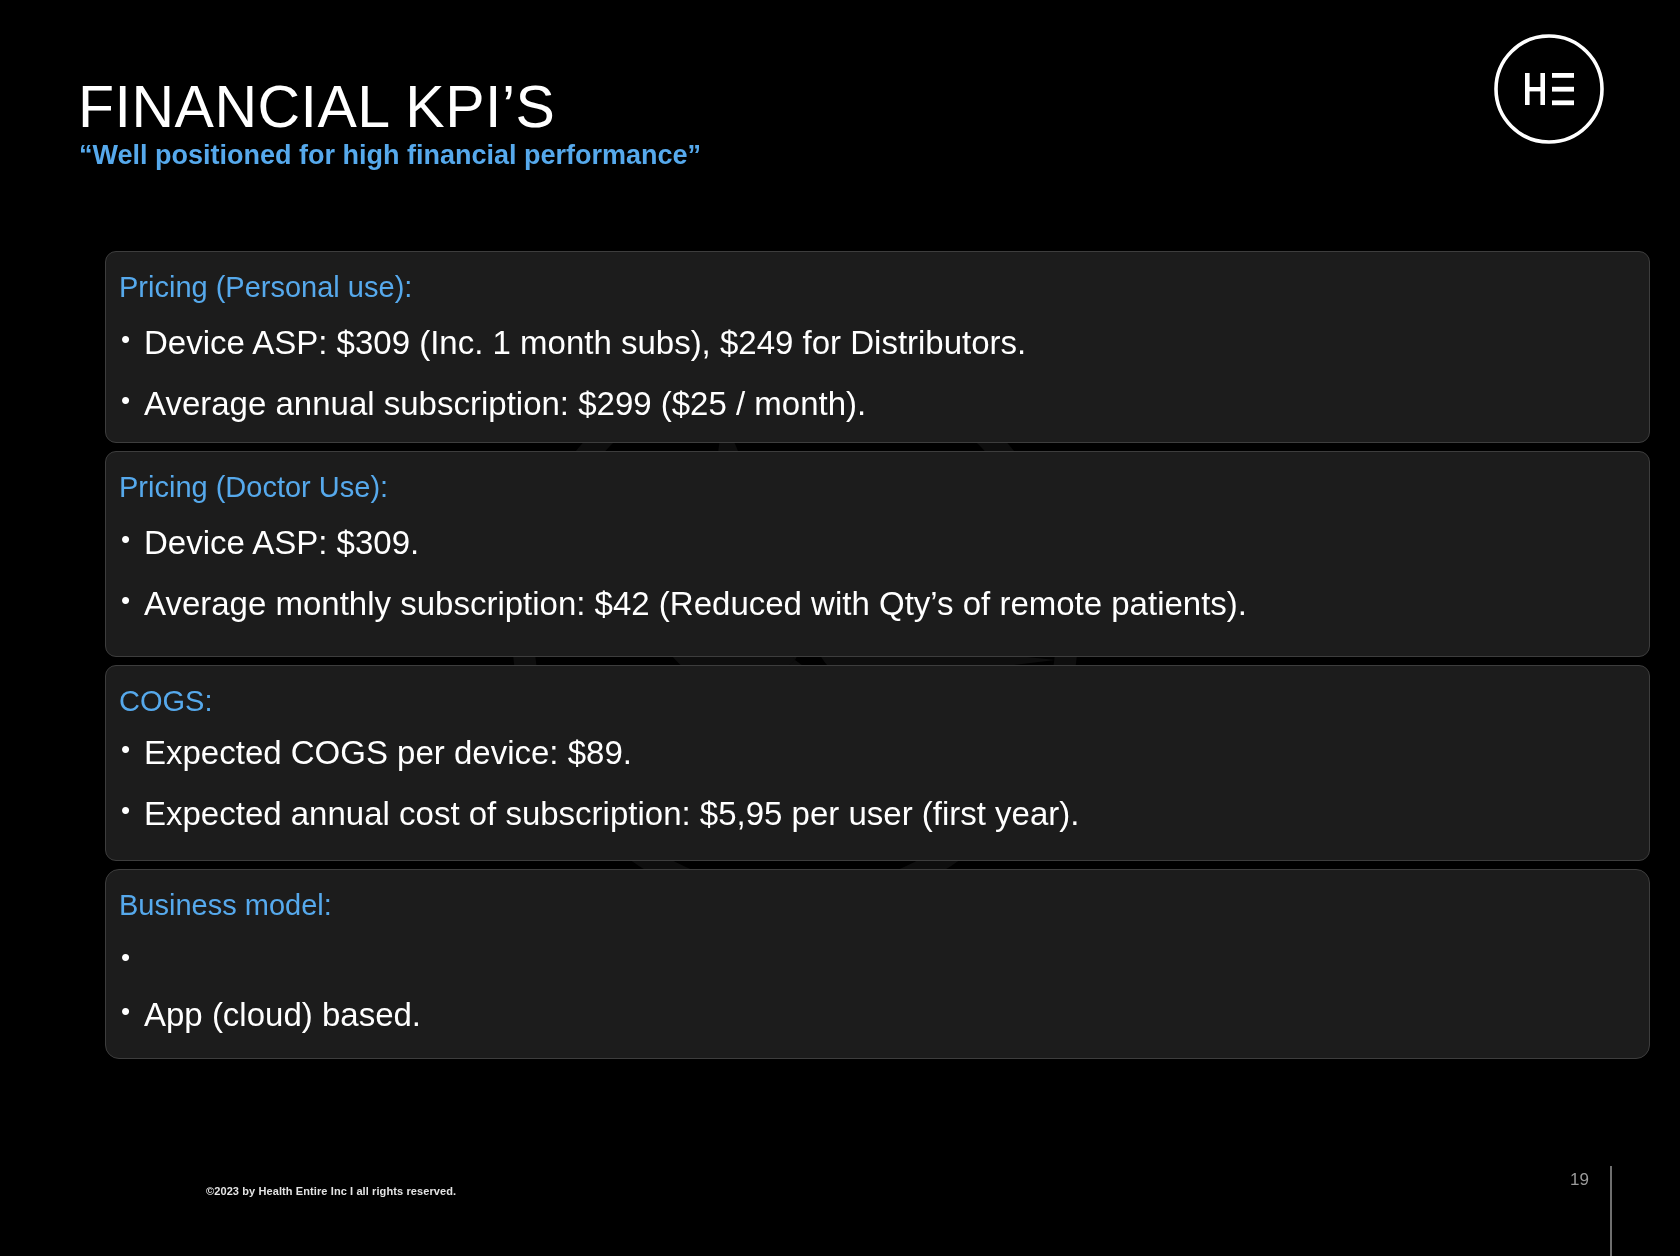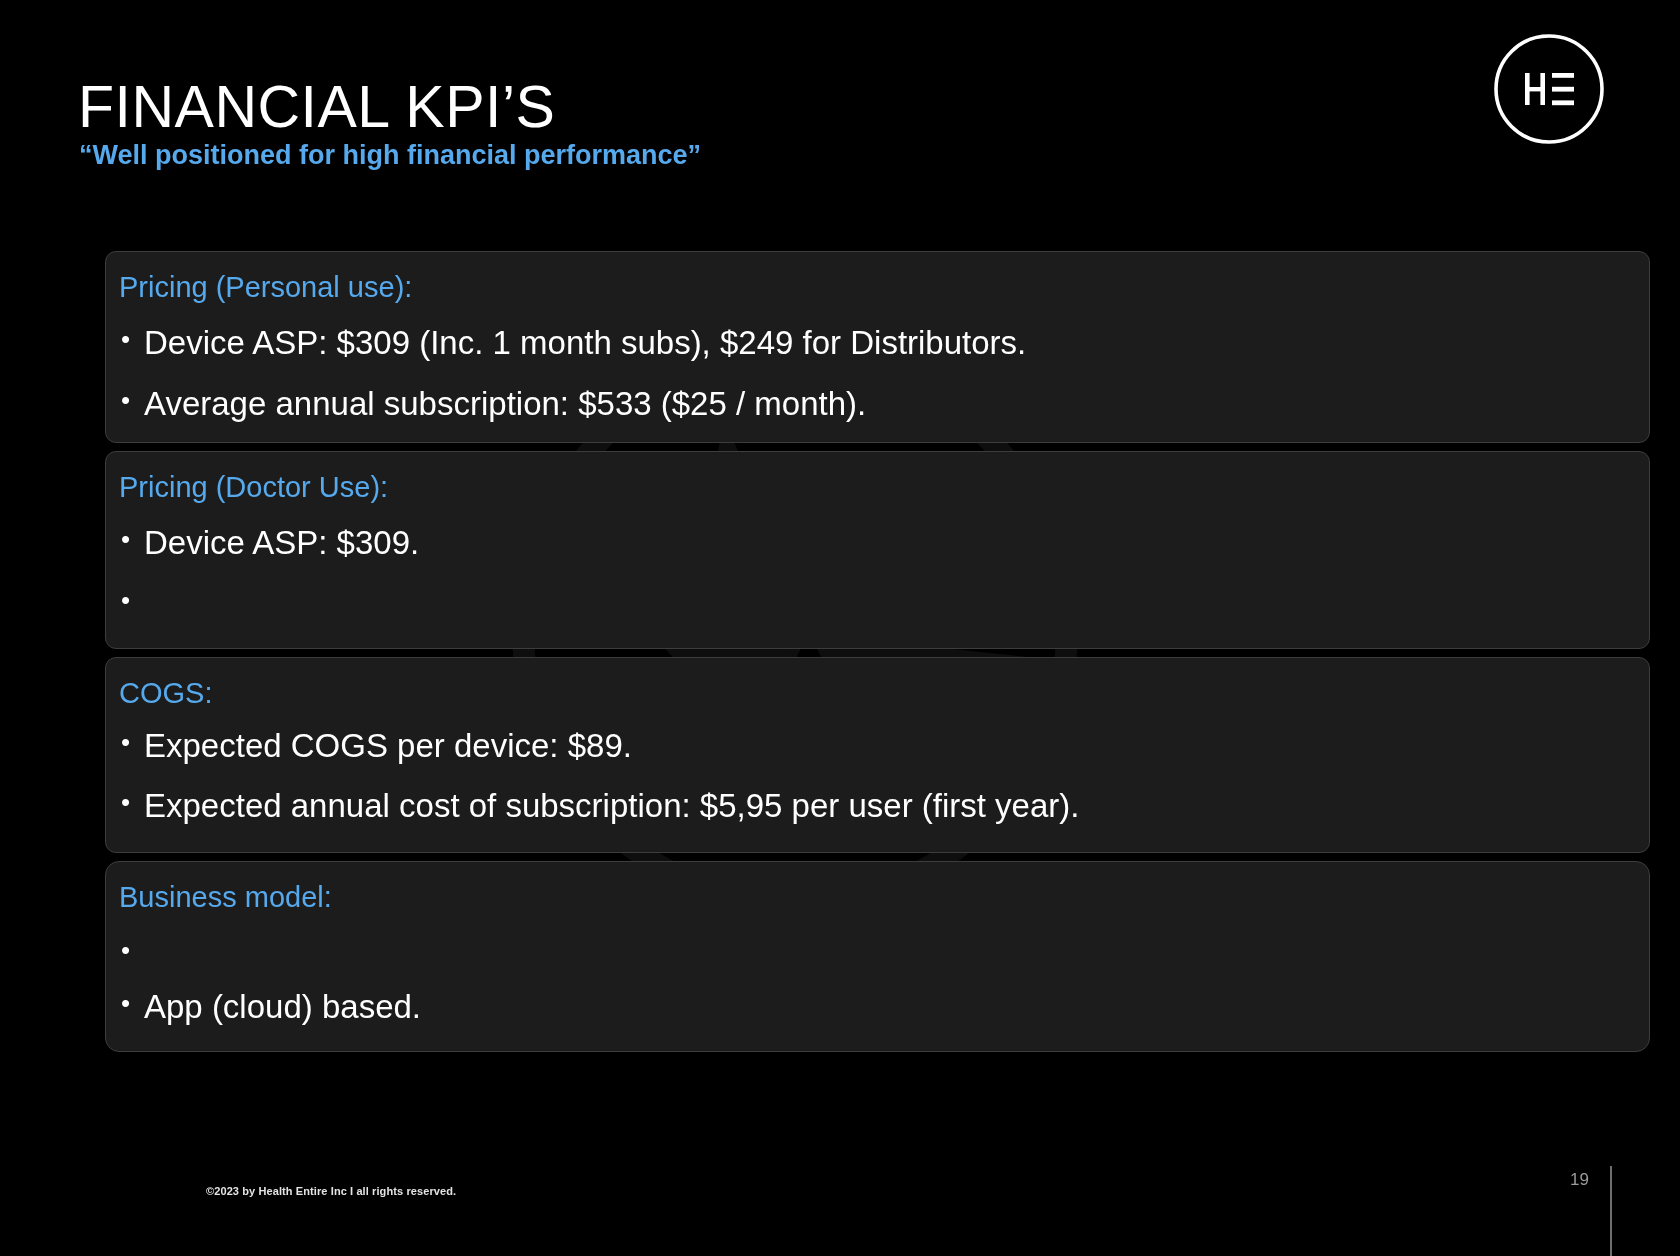--- a/index.html
+++ b/index.html
@@ -176,32 +176,33 @@
 <div id="boxes">
 
   <div class="kpi-box box-1">
     <div class="box-heading">Pricing (Personal use):</div>
     <div class="bullet-row">
       <span class="bullet-dot">•</span>
       <span class="bullet-text">Device ASP: $309 (Inc. 1 month subs), $249 for Distributors.</span>
     </div>
     <div class="bullet-row">
       <span class="bullet-dot">•</span>
-      <span class="bullet-text">Average annual subscription: $533 ($25 / month).</span>
+      <span class="bullet-text">Average annual subscription: $299 ($25 / month).</span>
     </div>
   </div>
 
   <div class="kpi-box box-2">
     <div class="box-heading">Pricing (Doctor Use):</div>
     <div class="bullet-row">
       <span class="bullet-dot">•</span>
       <span class="bullet-text">Device ASP: $309.</span>
     </div>
     <div class="bullet-row">
       <span class="bullet-dot">•</span>
+      <span class="bullet-text">Average monthly subscription: $42 (Reduced with Qty’s of remote patients).</span>
     </div>
   </div>
 
   <div class="kpi-box box-3">
     <div class="box-heading">COGS:</div>
     <div class="bullet-row">
       <span class="bullet-dot">•</span>
       <span class="bullet-text">Expected COGS per device: $89.</span>
     </div>
     <div class="bullet-row">

